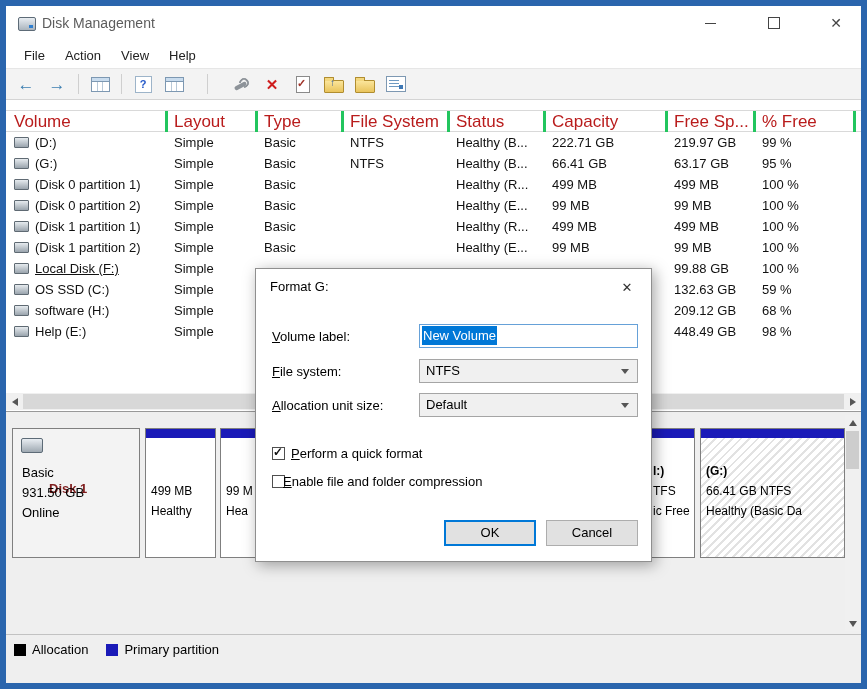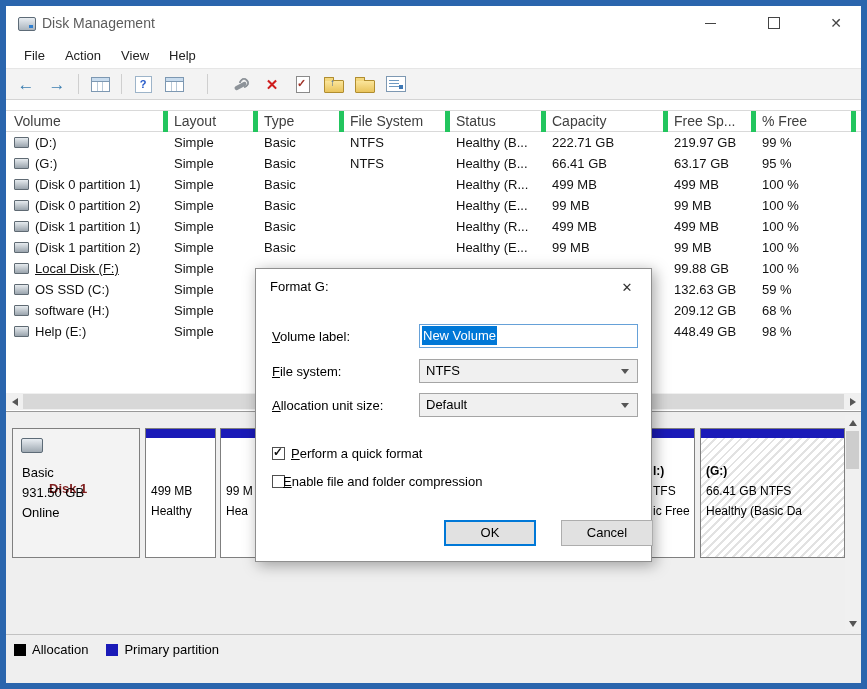--- a/index.html
+++ b/index.html
@@ -57,22 +57,22 @@
   .folder-up-glyph { position:absolute; left:5px; top:-3px; font-size:10px; font-weight:bold; color:#1c4e9c; line-height:1; }
   .icon-form { position:relative; width:18px; height:14px; background:#fff; border:1px solid #7d98b2; }
   .icon-form::before { content:""; position:absolute; left:2px; top:3px; width:10px; height:1px;
     background:#6f9ac2; box-shadow:0 3px 0 #6f9ac2, 0 6px 0 #6f9ac2; }
   .icon-form::after { content:""; position:absolute; right:2px; top:8px; width:4px; height:4px; background:#3e78b5; }
 
   
   .listview { position:absolute; top:104px; left:0; width:100%; height:283px; background:#fff; }
   .thead { position:absolute; top:0; left:0; width:100%; height:22px;
     border-top:1px solid #d9d9d9; border-bottom:1px solid #d9d9d9; box-sizing:border-box; }
-  .hcell { position:absolute; top:0; height:21px; line-height:21px; font-size:14px; color:#404040;
-    padding-left:6px; box-sizing:border-box; border-right:5px solid #22c55e; white-space:nowrap; overflow:hidden; }
+  .hcell { position:absolute; top:0; height:21px; line-height:21px; font-size:17px; color:#b91c1c;
+    padding-left:6px; box-sizing:border-box; border-right:3px solid #22c55e; white-space:nowrap; overflow:hidden; }
   .tbody { position:absolute; top:22px; left:0; width:100%; height:261px; overflow:hidden; }
   .trow { position:absolute; left:0; width:100%; height:21px; }
   .tcell { position:absolute; top:0; height:21px; line-height:21px; font-size:13px; color:#111;
     padding-left:6px; box-sizing:border-box; white-space:nowrap; overflow:hidden; }
   .drive-ic { display:inline-block; width:13px; height:9px; margin-right:6px; vertical-align:-1px;
     background:linear-gradient(#e6ebef,#9aa4ad); border:1px solid #5f6a73; border-radius:1px; }
 
   
   .hscroll { position:absolute; top:387px; left:0; width:100%; height:17px; background:#f0f0f0; }
   .hs-thumb { position:absolute; left:17px; right:17px; top:1px; height:15px; background:#d8d8d8; }
@@ -130,21 +130,21 @@
   .combo-arrow { position:absolute; right:8px; top:9px; width:0; height:0; border-style:solid;
     border-width:5px 4px 0 4px; border-color:#555 transparent transparent transparent; }
   .cb { position:absolute; left:16px; width:13px; height:13px; border:1px solid #4f4f4f;
     background:#fff; box-sizing:border-box; }
   .cb-quick { top:178px; } .cb-compress { top:206px; }
   .cb .cb-glyph { display:none; font-size:12px; font-weight:bold; color:#111; line-height:10px; margin-top:-1px; }
   .cb.checked .cb-glyph { display:block; }
   .dlg-btn { position:absolute; top:251px; width:92px; height:26px; background:#e1e1e1;
     border:1px solid #adadad; box-sizing:border-box; text-align:center; line-height:24px; font-size:13px; color:#000; }
   .btn-ok { left:188px; border:2px solid #0078d7; line-height:21px; }
-  .btn-cancel { left:305px;text-align:center; }
+  .btn-cancel { left:290px;text-align:center; }
 </style>
 </head>
 <body style="background: rgb(42, 101, 173);">
 
 <div class="window">
 
   <div class="titlebar">
     <div class="app-icon"></div>
     <div class="title-text">Disk Management</div>
     <div class="ctrl ctrl-min">

